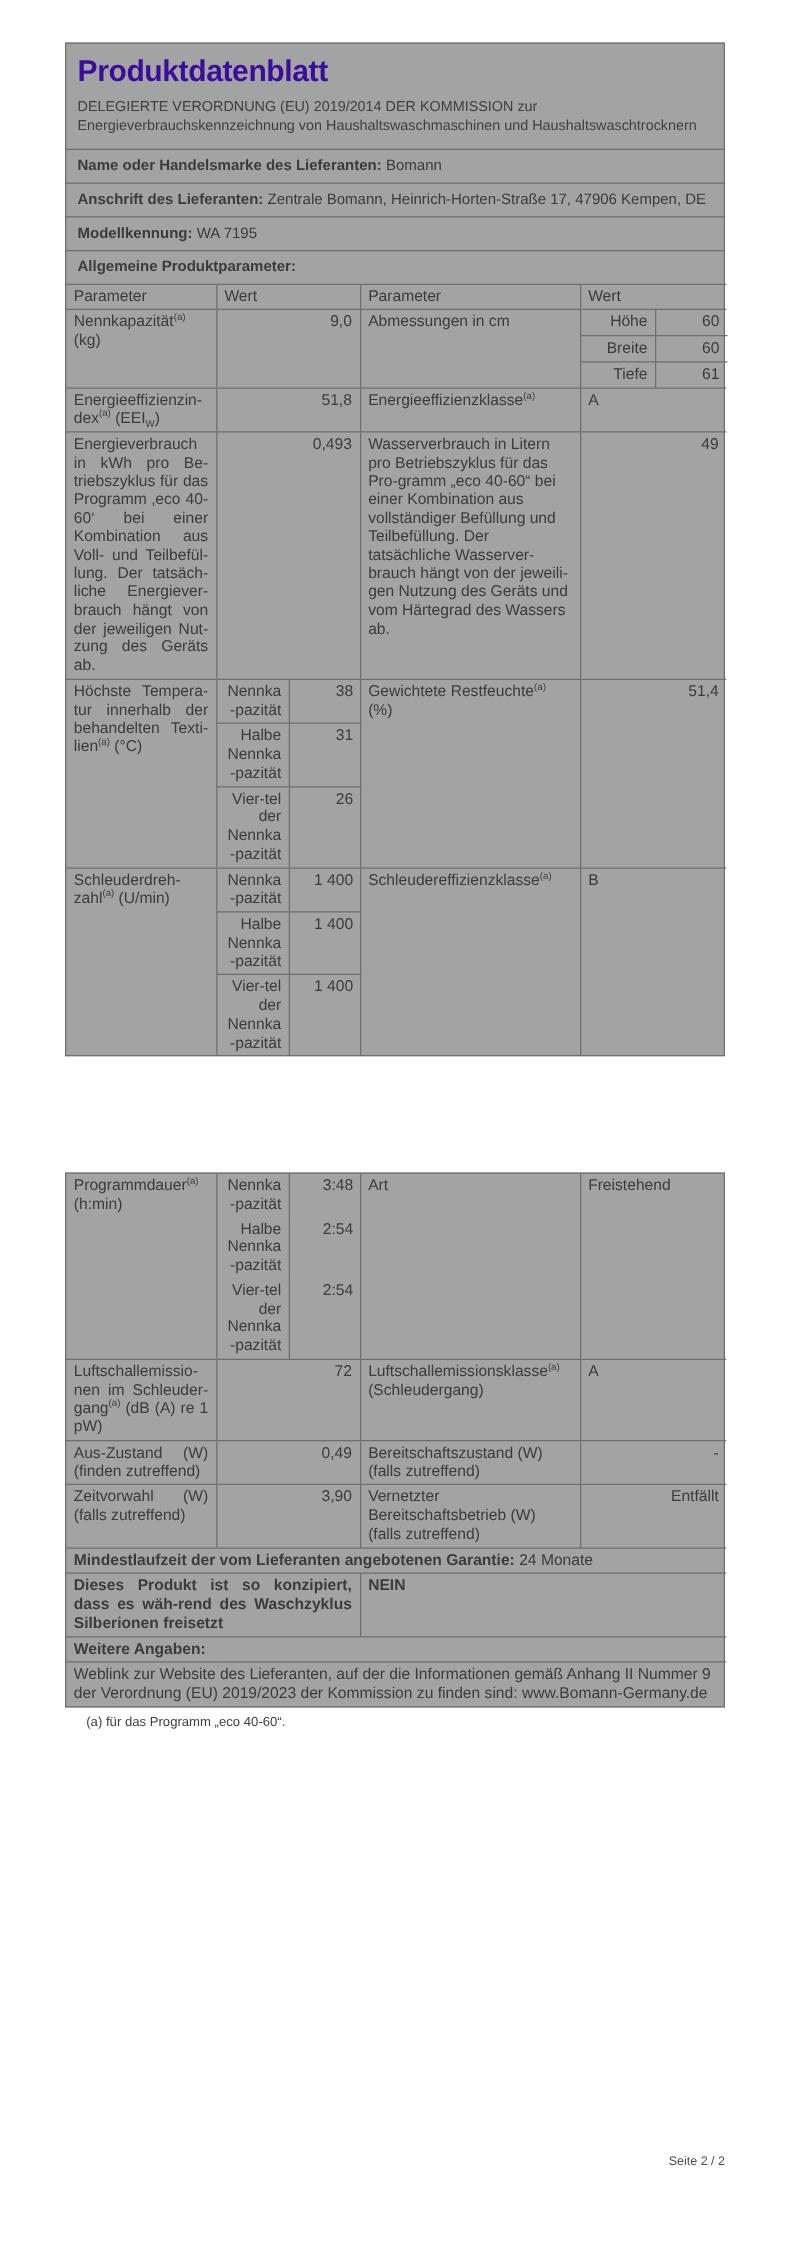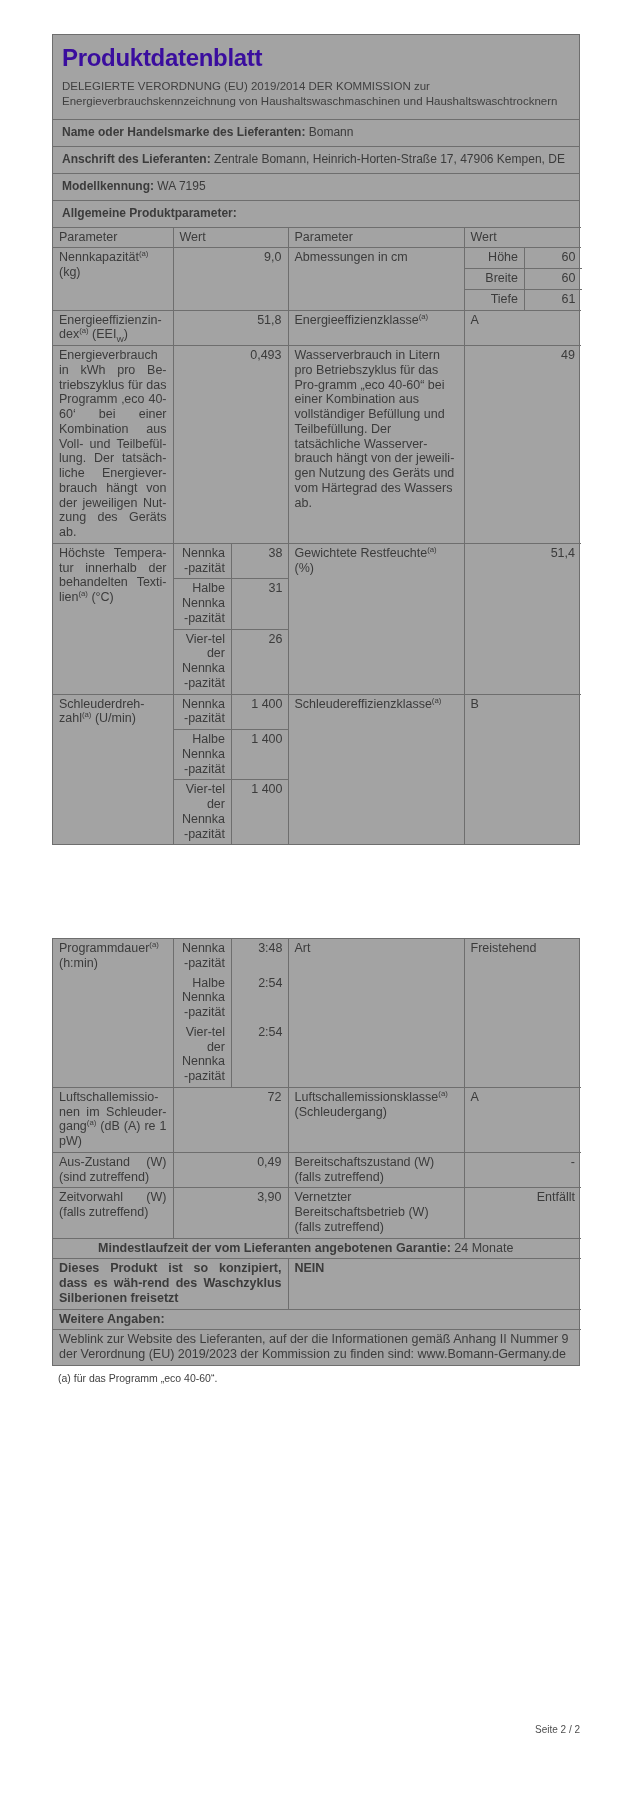--- a/index.html
+++ b/index.html
@@ -19,32 +19,32 @@
   .kv-row .b{font-weight:bold;}
 
   
   table.ptable{border-collapse:collapse;width:100%;table-layout:fixed;}
   .ptable td{border-left:1px solid #6e6e6e;border-top:1px solid #6e6e6e;padding:2px 6px 3px;
              font-size:12.5px;line-height:1.18;vertical-align:top;word-wrap:break-word;}
   .ptable tr td:first-child{border-left:none;}
   .ptable.flush-top tr:first-child td{border-top:none;}
   td.v{text-align:right;}
   td.j{text-align:justify;}
-  td.b, .bold{font-weight:bold;margin-left:39px;}
+  td.b, .bold{font-weight:bold;}
   td.nest{padding:0;}
   table.sub{border-collapse:collapse;width:100%;height:100%;table-layout:fixed;}
   .sub td{border:none;padding:2px 6px 3px;font-size:12.5px;line-height:1.18;vertical-align:top;word-wrap:break-word;text-align:right;}
   .sub td.sv{border-left:1px solid #6e6e6e;text-align:right;}
   .sub tr + tr td{border-top:1px solid #6e6e6e;}
 
   sup{font-size:0.62em;vertical-align:super;line-height:0;}
   sub{font-size:0.62em;vertical-align:sub;line-height:0;}
 
   .page-num{margin-top:7px;text-align:right;font-size:10px;color:#4f4f4f;}
-  .footnote{margin:6px 0 0 6px;font-size:10.5px;color:#3f3f3f;}
+  .footnote{margin:6px 0 0 17px;font-size:10.5px;color:#3f3f3f;}
   .footer2{position:absolute;top:1724px;left:52px;width:528px;text-align:right;font-size:10px;color:#4f4f4f;}
 </style>
 </head>
 <body>
 
 <div class="sheet">
 
   <section class="page page1">
     <div class="doc-box">
 
@@ -228,21 +228,21 @@
           </tr>
 
           <tr>
             <td class="j">Luftschallemissio-nen im Schleuder-gang<sup>(a)</sup> (dB (A) re 1 pW)</td>
             <td class="v">72</td>
             <td>Luftschallemissionsklasse<sup>(a)</sup> (Schleudergang)</td>
             <td>A</td>
           </tr>
 
           <tr>
-            <td class="j">Aus-Zustand (W) (sind zutreffend)</td>
+            <td class="j">Aus-Zustand (W) (finden zutreffend)</td>
             <td class="v">0,49</td>
             <td>Bereitschaftszustand (W) (falls zutreffend)</td>
             <td class="v">-</td>
           </tr>
 
           <tr>
             <td class="j">Zeitvorwahl (W) (falls zutreffend)</td>
             <td class="v">3,90</td>
             <td>Vernetzter Bereitschaftsbetrieb (W) (falls zutreffend)</td>
             <td class="v">Entfällt</td>

